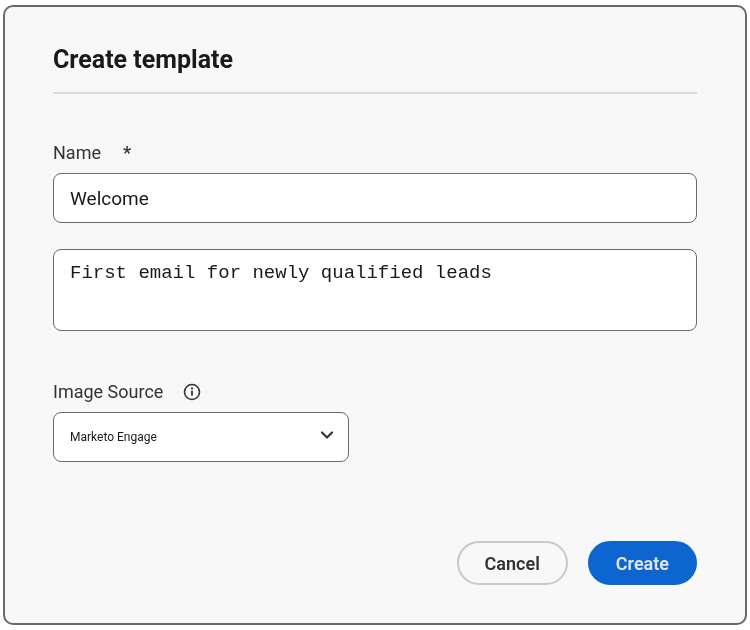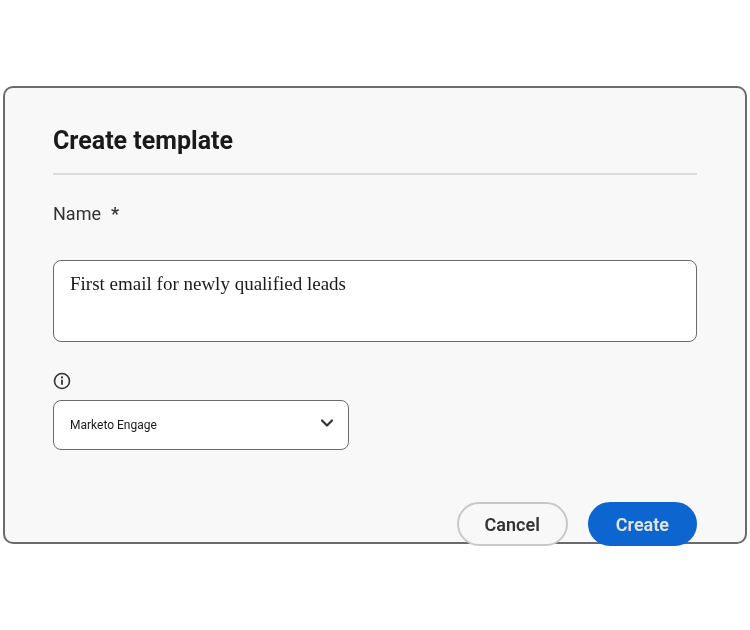--- a/index.html
+++ b/index.html
@@ -11,21 +11,21 @@
       font-family: -apple-system, BlinkMacSystemFont, "Segoe UI", Roboto, Arial, sans-serif;
       background: #fff;
       width: 750px;
       height: 630px;
       display: flex;
       align-items: center;
       justify-content: center;
     }
     .dialog {
       width: 744px;
-      height: 458px;
+      height: 620px;
       margin: 3px;
       background: #f8f8f8;
       border: 2px solid #6a6a6a;
       border-radius: 10px;
       padding: 38px 48px 38px 48px;
       display: flex;
       flex-direction: column;
     }
     .dialog-title {
       font-size: 25px;
@@ -40,21 +40,22 @@
     }
     .field {
       margin-bottom: 26px;
     }
     .field-label {
       font-size: 18px;
       color: #333;
       margin-bottom: 10px;
       display: flex;
       align-items: center;
-      gap: 8px;
+      gap: 20px;
+      margin-top: 20px;
     }
     .required {
       font-weight: 600;
       margin-left: 2px;
     }
     .text-input {
       width: 100%;
       height: 50px;
       border: 1.5px solid #6a6a6a;
       border-radius: 8px;
@@ -66,21 +67,21 @@
     }
     .textarea-input {
       width: 100%;
       height: 82px;
       border: 1.5px solid #6a6a6a;
       border-radius: 8px;
       background: #fff;
       font-size: 19px;
       color: #1a1a1a;
       padding: 12px 16px;
-      font-family: Liberation Serif, serif;
+      font-family: Liberation Mono, monospace;
       resize: none;
     }
     .info-icon {
       display: inline-flex;
       align-items: center;
       justify-content: center;
     }
     .select-wrapper {
       position: relative;
       width: 296px;
@@ -139,28 +140,30 @@
 
   <h1 class="dialog-title">Create template</h1>
 
   <hr class="divider">
 
   <div class="field">
     <div class="field-label">
       <span>Name</span>
       <span class="required">*</span>
     </div>
+    <input type="text" class="text-input" value="Welcome" style="">
   </div>
 
   <div class="field">
     <textarea class="textarea-input" style="">First email for newly qualified leads</textarea>
   </div>
 
   <div class="field">
     <div class="field-label">
+      <span>Image Source</span>
       <span class="info-icon">
         <svg width="18" height="18" viewBox="0 0 18 18" fill="none">
           <circle cx="9" cy="9" r="7.5" stroke="#333" stroke-width="1.6"></circle>
           <circle cx="9" cy="5.4" r="1.1" fill="#333"></circle>
           <rect x="8.1" y="7.6" width="1.8" height="5.4" rx="0.9" fill="#333"></rect>
         </svg>
       </span>
     </div>
     <div class="select-wrapper">
       <select class="select-input">

